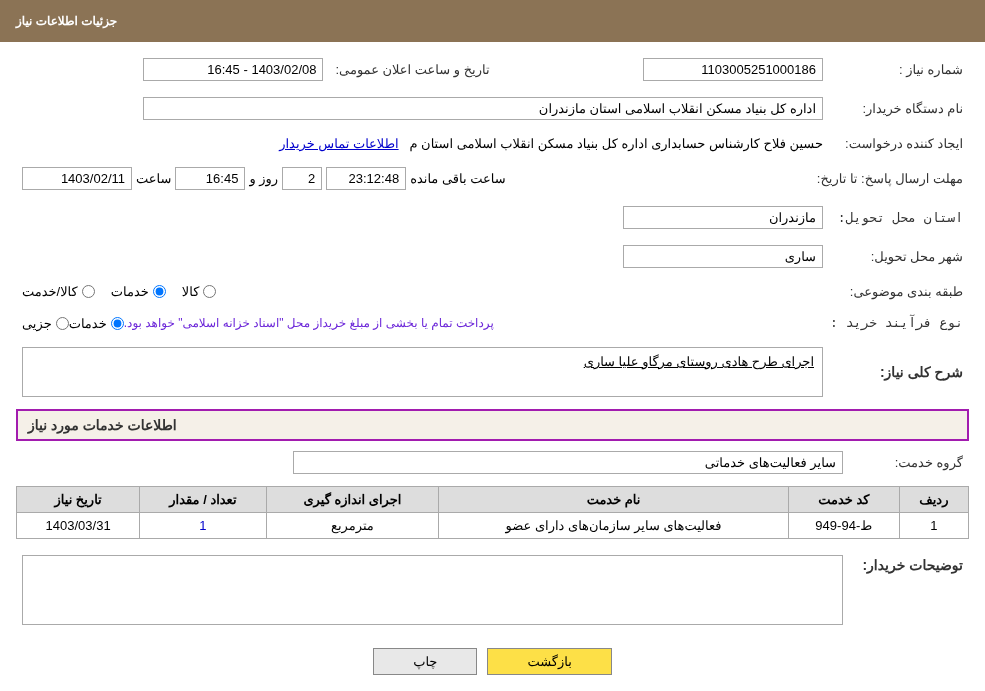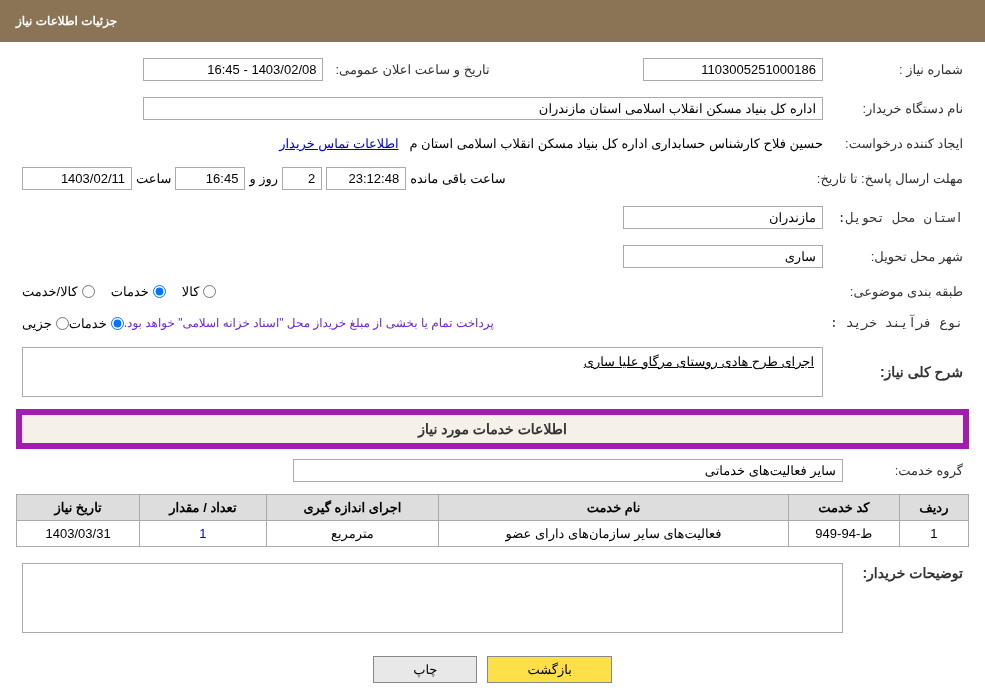--- a/index.html
+++ b/index.html
@@ -56,25 +56,25 @@
     }
     .input-wide { width: 100%; }
     .input-medium { width: 180px; }
     .link-blue {
       color: #0000cc;
       text-decoration: underline;
       cursor: pointer;
     }
     .section-title {
       background: #f5f0e8;
-      border: 6px solid #a21caf;
+      border: 2px solid #a21caf;
       padding: 6px 10px;
       font-size: 14px;
       font-weight: bold;
-      text-align: center;
+      text-align: left;
       color: #333;
       margin: 8px 0 6px 0;
     }
     .radio-group {
       display: flex;
       gap: 16px;
       align-items: center;
       flex-direction: row-reverse;
     }
     .radio-item {

